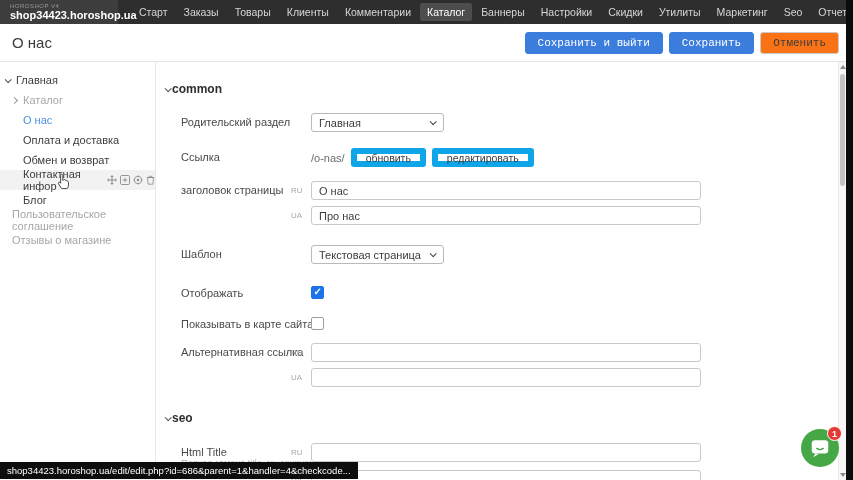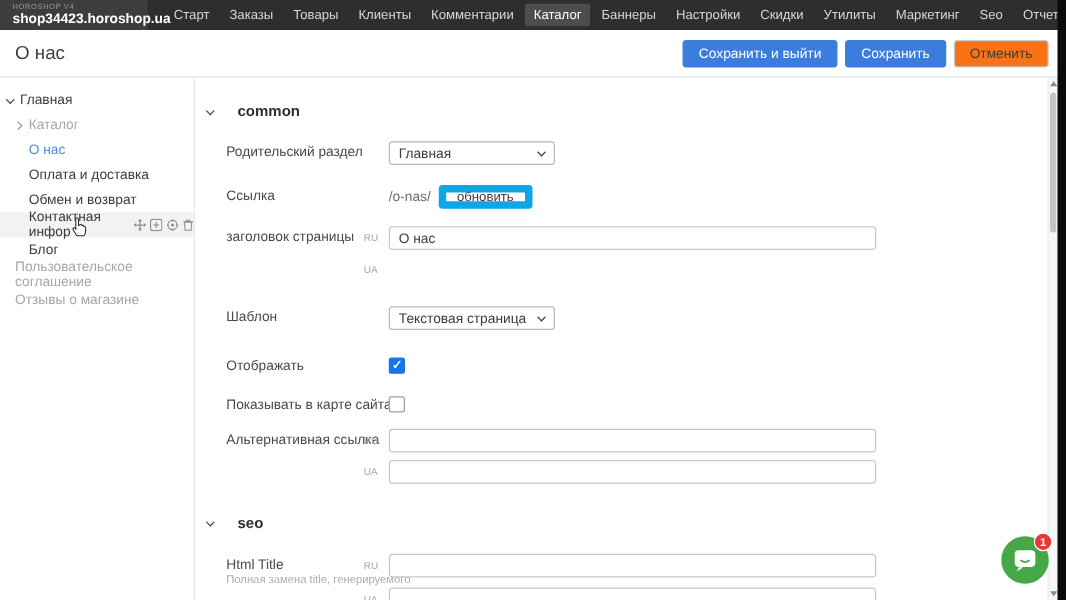--- a/index.html
+++ b/index.html
@@ -17,21 +17,21 @@
   .menu { display:flex; align-items:center; margin-left:14px; gap:2px; }
   .menu-item { font-size:10.5px; color:#d6d6d6; padding:3px 7px; border-radius:2px; cursor:pointer; white-space:nowrap; }
   .menu-item.active { background:#4d4d4d; color:#fff; }
 
   
   .header { position:absolute; top:24px; left:0; right:0; height:38px; background:#fff;
     border-bottom:1px solid #e4e4e4; display:flex; align-items:center; z-index:20; }
   .page-title { font-size:15px; color:#3c3c3c; margin-left:12px; }
   .header-actions { margin-left:auto; display:flex; gap:6px; margin-right:14px; }
   .btn { height:22px; font-size:11px; border-radius:3px; padding:0 12px; cursor:pointer;
-    display:flex; align-items:center; border:1px solid transparent; font-family:Liberation Sans, sans-serif; }
+    display:flex; align-items:center; border:1px solid transparent; font-family:Liberation Mono, monospace; }
   .btn-primary { background:#3b7ddd; border-color:#3b7ddd; color:#fff; }
   .btn-secondary { background:#f97316; border-color:#c9c9c9; color:#3c3c3c; }
 
   
   .sidebar { position:absolute; top:62px; left:0; bottom:0; width:156px; background:#fff;
     border-right:1px solid #e7e7e7; padding-top:8px; z-index:5; }
   .tree-item { height:20px; display:flex; align-items:center; font-size:11px; color:#3c3c3c; cursor:pointer; }
   .tree-item .chev { margin-right:6px; }
   .lv0 { padding-left:5px; }
   .lv1 { padding-left:17px; }
@@ -42,21 +42,21 @@
   .row-icons { display:flex; align-items:center; gap:3px; margin-left:5px; }
   .row-icons svg { display:block; }
 
   .chev { width:5px; height:5px; border-right:1.4px solid #555; border-bottom:1.4px solid #555;
     display:inline-block; flex:none; }
   .chev.down { transform:rotate(45deg) translateY(-1px); }
   .chev.right { transform:rotate(-45deg); border-color:#999; }
 
   
   .main { position:absolute; top:62px; left:157px; right:15px; bottom:0; background:#fff; overflow:hidden; }
-  .sec-head { position:absolute; left:8px; display:flex; align-items:center; gap:20px; cursor:pointer; }
+  .sec-head { position:absolute; left:8px; display:flex; align-items:center; gap:2px; cursor:pointer; }
   .sec-title { font-size:12px; font-weight:bold; color:#2e2e2e; }
   .frow { position:absolute; left:0; right:0; height:20px; }
   .flabel { position:absolute; left:24px; top:3px; font-size:11px; color:#4a4a4a; white-space:nowrap; }
   .fhint { position:absolute; left:24px; top:15px; font-size:9px; color:#adadad; white-space:nowrap; }
   .lang-badge { position:absolute; left:134px; width:16px; top:5px; font-size:8px; color:#a7a7a7; text-align:left; }
   .control { position:absolute; left:154px; top:0; display:flex; align-items:center; gap:6px; }
   .tinput { width:390px; height:19px; border:1px solid #c9c9c9; border-radius:3px; font-size:11px;
     padding:0 7px; color:#3c3c3c; font-family:inherit; background:#fff; }
   .select { width:133px; height:19px; border:1px solid #b9b9b9; border-radius:3px; background:#fff;
     display:flex; align-items:center; font-size:11px; color:#3c3c3c; padding:0 7px; cursor:pointer; position:relative; }
@@ -200,32 +200,36 @@
           <span class="chev down"></span>
         </div>
       </div>
     </div>
 
     <div class="frow" style="top:86px">
       <span class="flabel">Ссылка</span>
       <div class="control">
         <span class="link-path">/o-nas/</span>
         <button class="mini-btn">обновить</button>
+        <button class="mini-btn">редактировать</button>
       </div>
     </div>
 
     <div class="frow" style="top:119px">
       <span class="flabel">заголовок страницы</span>
       <span class="lang-badge">RU</span>
       <div class="control">
         <input class="tinput" value="О нас" style="">
       </div>
     </div>
     <div class="frow" style="top:144px">
       <span class="lang-badge">UA</span>
+      <div class="control">
+        <input class="tinput" value="Про нас" style="">
+      </div>
     </div>
 
     <div class="frow" style="top:183px">
       <span class="flabel">Шаблон</span>
       <div class="control">
         <div class="select">
           <span>Текстовая страница</span>
           <span class="chev down"></span>
         </div>
       </div>
@@ -282,20 +286,21 @@
   </div>
 
   <div class="scrollbar">
     <div class="sb-up"></div>
     <div class="sb-thumb"></div>
     <div class="sb-down"></div>
   </div>
 
   <div class="edge-stripe"></div>
 
+  <div class="statusbar">shop34423.horoshop.ua/edit/edit.php?id=686&amp;parent=1&amp;handler=4&amp;checkcode...</div>
 
   <div class="chat-fab">
     <svg width="22" height="22" viewBox="0 0 24 24">
       <rect x="3" y="3.5" width="18" height="14.5" rx="3.5" fill="#fff"></rect>
       <path d="M7 18l-2.5 4 6-3.5z" fill="#fff"></path>
       <path d="M8.5 12.5c2.2 1.6 4.8 1.6 7 0" fill="none" stroke="#46a746" stroke-width="1.6" stroke-linecap="round"></path>
     </svg>
     <span class="chat-badge">1</span>
   </div>
 

